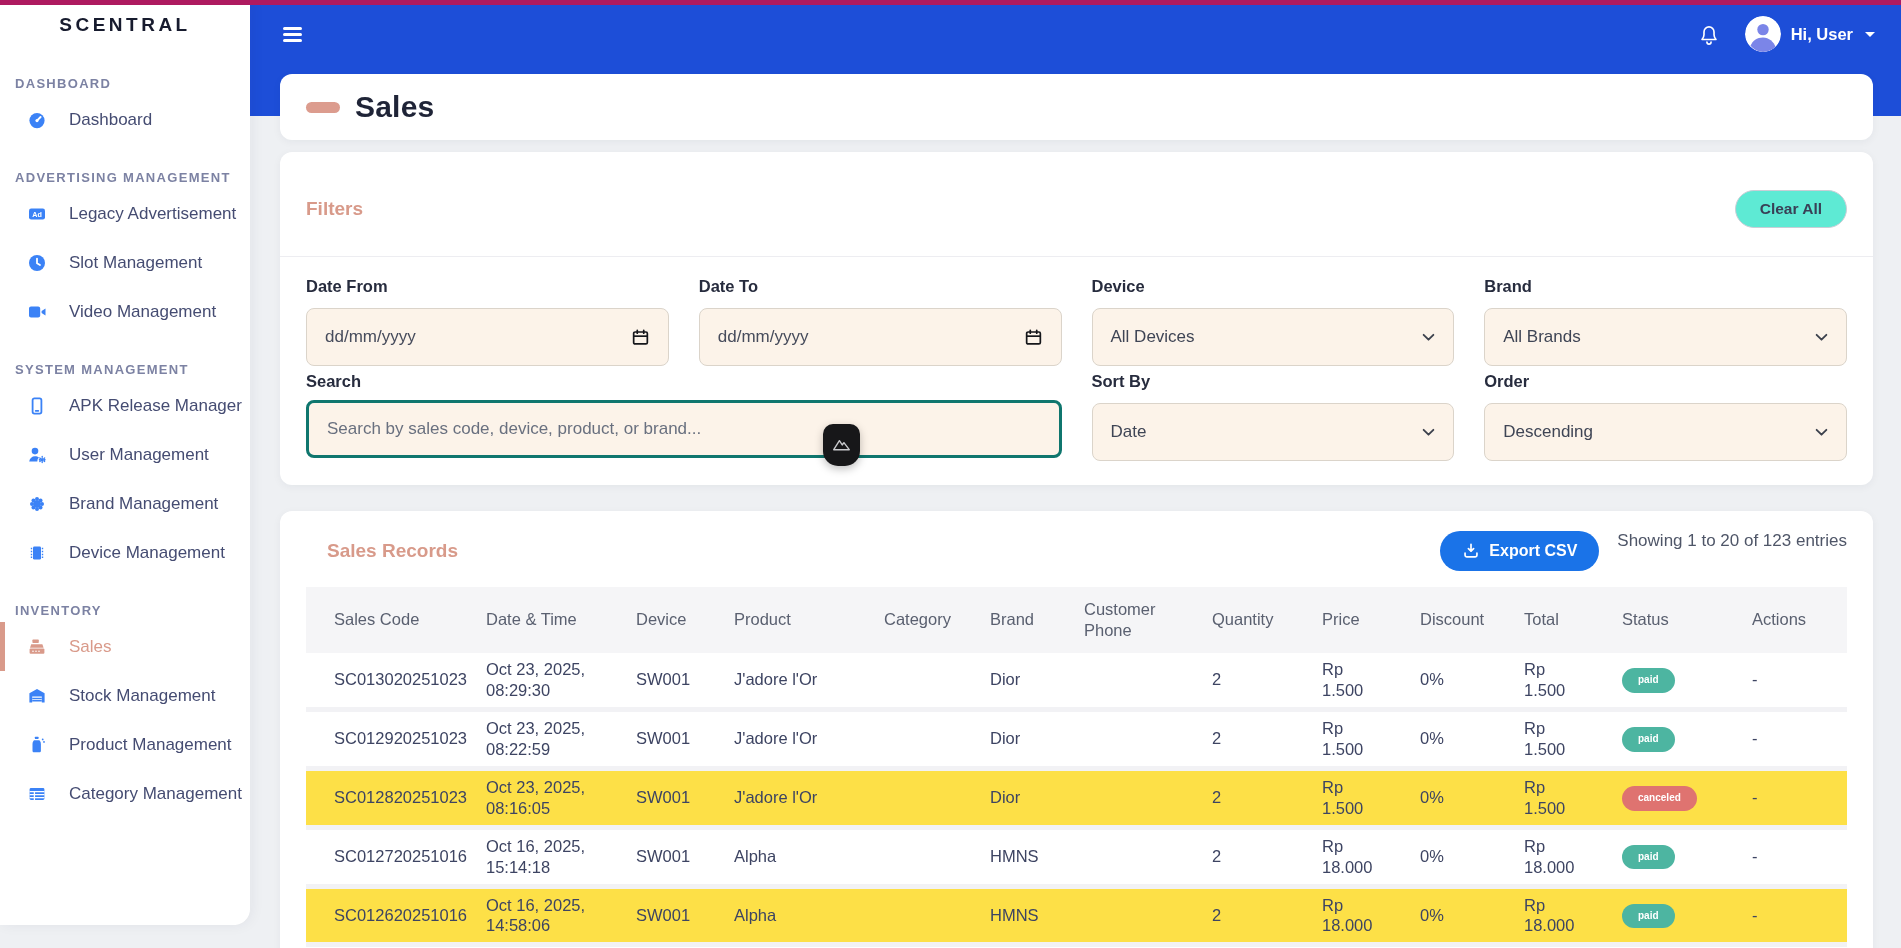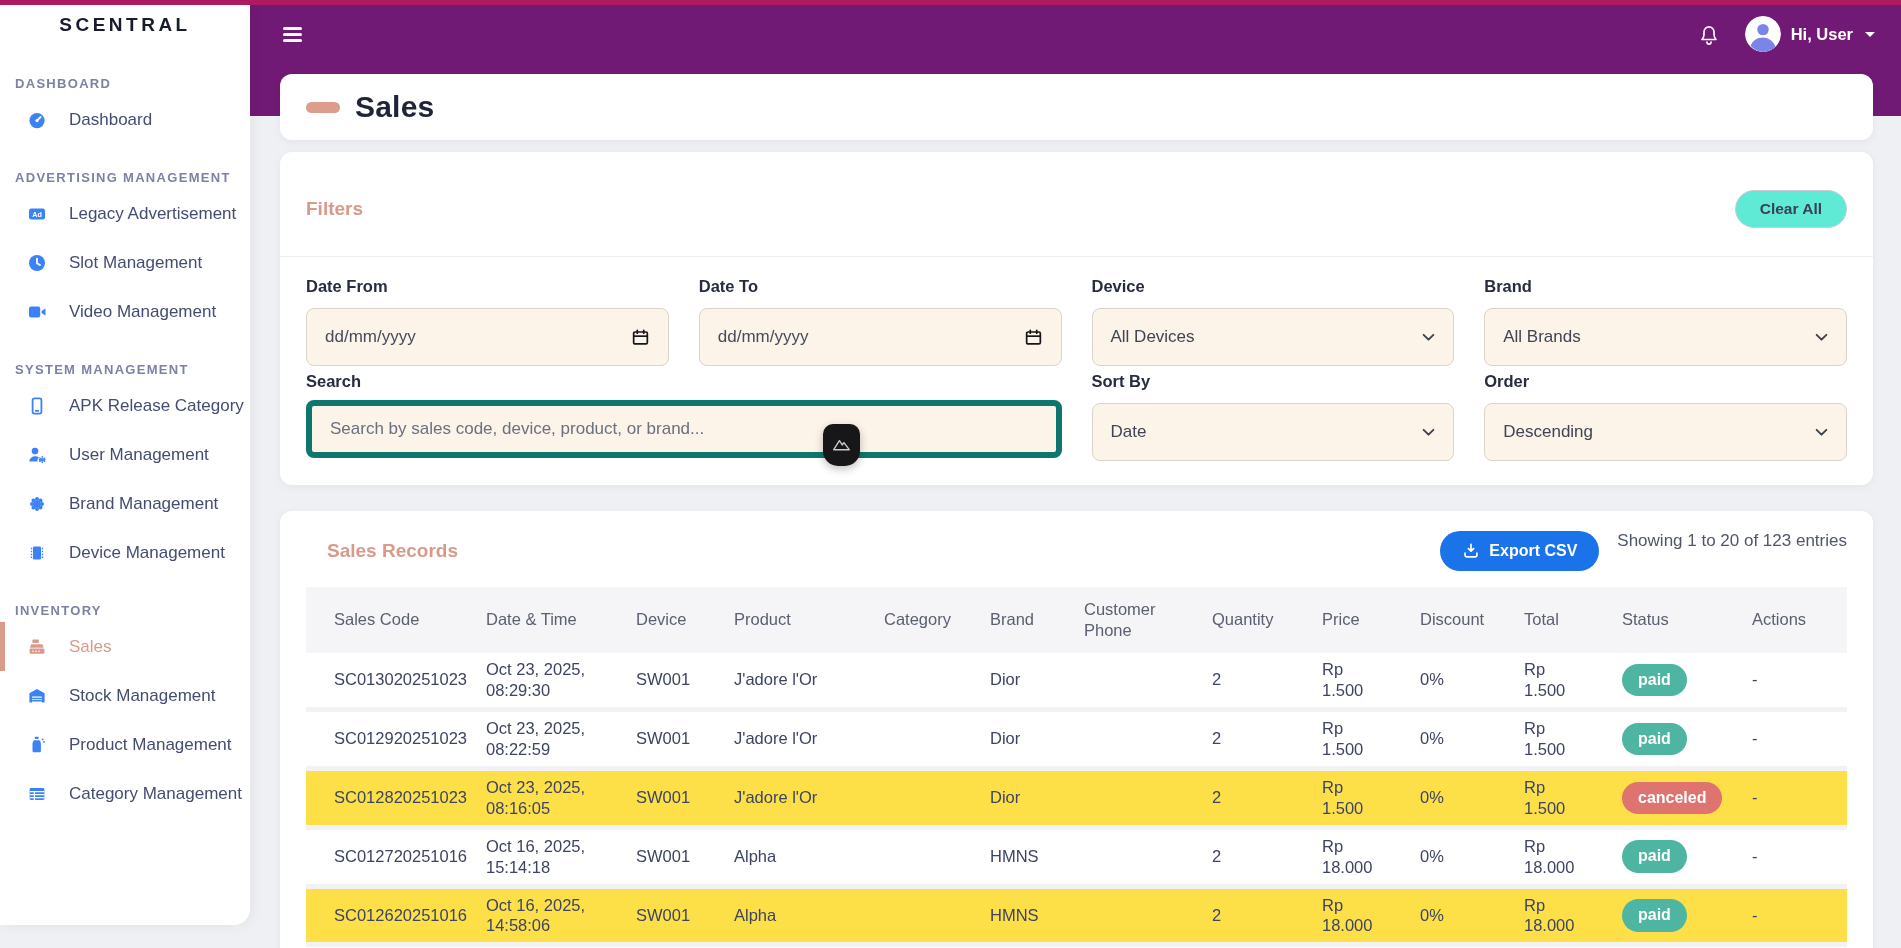--- a/index.html
+++ b/index.html
@@ -27,21 +27,21 @@
   .nav-section { margin-top: 26px; }
   .nav-section-label { padding-left: 15px; font-size: 13px; font-weight: 700; letter-spacing: 1.3px; color: #7c82a3; margin-bottom: 4px; }
   .nav-item { height: 49px; display: flex; align-items: center; padding-left: 27px; gap: 22px; color: #454c72; cursor: pointer; }
   .nav-item .nav-icon { width: 20px; height: 20px; color: #3b82f6; }
   .nav-item .nav-label { font-size: 17px; font-weight: 500; }
   .nav-item.active { border-left: 5px solid #d99a8a; padding-left: 22px; color: #d99a8a; }
   .nav-item.active .nav-icon { color: #d99a8a; }
 
   
   .main { margin-left: 250px; }
-  .topbar { height: 116px; background: #701a75; position: relative; }
+  .topbar { height: 116px; background: #1d4ed8; position: relative; }
   .hamburger { position: absolute; left: 33px; top: 27px; display: flex; flex-direction: column; gap: 3.4px; cursor: pointer; }
   .hamburger span { width: 19px; height: 2.7px; border-radius: 2px; background: #fff; }
   .topbar-right { position: absolute; right: 26px; top: 16px; display: flex; align-items: center; gap: 24px; }
   .bell { width: 24px; height: 24px; color: #fff; cursor: pointer; }
   .user-menu { display: flex; align-items: center; gap: 10px; cursor: pointer; }
   .avatar { width: 36px; height: 36px; border-radius: 50%; overflow: hidden; }
   .greeting { color: #fff; font-size: 16.5px; font-weight: 700; }
   .caret-down { width: 0; height: 0; border-left: 5px solid transparent; border-right: 5px solid transparent; border-top: 5px solid #fff; margin-left: 2px; }
 
   .card { background: #fff; border-radius: 12px; box-shadow: 0 2px 8px rgba(25,30,60,.05); }
@@ -56,21 +56,21 @@
   .section-title { font-size: 19px; font-weight: 700; color: #d89a8a; }
   .clear-all-btn { background: #5eead4; border: 1.5px solid #c9ced6; border-radius: 999px; padding: 9px 24px; font-size: 15.5px; font-weight: 600; color: #394056; cursor: pointer; font-family: inherit; }
   .filters-body { padding: 20px 26px 24px; display: grid; grid-template-columns: repeat(4, 1fr); column-gap: 30px; row-gap: 6px; }
   .field-label { font-size: 16.5px; font-weight: 600; color: #272c3e; margin-bottom: 9px; }
   .control { height: 58px; border-radius: 8px; background: #fcf3e9; border: 1px solid #dbd4ca; display: flex; align-items: center; padding: 0 18px; font-size: 17px; color: #474c5c; cursor: pointer; margin-top: 12px; }
   .control .spacer { flex: 1; }
   .cal-icon { width: 19px; height: 19px; }
   .chev-icon { width: 13px; height: 9px; }
   .select-value { color: #3f4555; }
   .span2 { grid-column: 1 / 3; }
-  .search-input { width: 100%; height: 58px; border-radius: 8px; background: #fcf3e9; border: 6px solid #0f766e; padding: 0 18px; font-size: 17px; color: #701a75; font-family: inherit; outline: none; }
+  .search-input { width: 100%; height: 58px; border-radius: 8px; background: #fcf3e9; border: 3px solid #0f766e; padding: 0 18px; font-size: 17px; color: #701a75; font-family: inherit; outline: none; }
   .search-input::placeholder { color: #69707f; }
 
   
   .dev-badge { position: fixed; left: 823px; top: 424px; width: 37px; height: 42px; background: #171719; border-radius: 10px 10px 15px 15px; display: flex; align-items: center; justify-content: center; z-index: 60; box-shadow: 0 3px 8px rgba(0,0,0,.25); cursor: pointer; }
   .dev-badge .icon { width: 21px; height: 21px; }
 
   
   .records-card { margin: 26px 28px 0 30px; padding: 20px 26px 60px; }
   .records-head { display: flex; align-items: center; justify-content: space-between; margin-left: 21px; }
   .records-right { display: flex; align-items: flex-start; gap: 18px; }
@@ -78,21 +78,21 @@
   .export-btn .icon { width: 18px; height: 18px; }
   .showing-text { font-size: 17px; color: #4f5668; }
 
   table { width: 100%; border-collapse: collapse; table-layout: fixed; margin-top: 16px; }
   thead th { background: #f5f5f7; text-align: left; font-weight: 500; font-size: 16.5px; color: #5a6070; padding: 12px 10px; vertical-align: middle; line-height: 1.27; }
   thead th:first-child { padding-left: 28px; }
   tbody td { font-size: 16.5px; color: #3d4462; padding: 6px 10px; vertical-align: middle; line-height: 1.27; border-bottom: 5px solid #f2f2f5; }
   tbody td:first-child { padding-left: 28px; }
   tbody tr { height: 54px; }
   tbody tr:nth-child(2n+3) { background: #fde047; }
-  .badge { display: inline-block; padding: 6px 16px; border-radius: 999px; color: #fff; font-size: 16px; font-weight: 700; }
+  .badge { display: inline-block; padding: 6px 16px; border-radius: 999px; color: #fff; font-size: 10px; font-weight: 700; }
   .badge.paid { background: #4db5a1; }
   .badge.canceled { background: #df7370; }
 </style>
 </head>
 <body>
 
 <div class="top-line"></div>
 
 <aside class="sidebar">
   <div class="logo">SCENTRAL</div>
@@ -141,21 +141,21 @@
       </div>
       <div class="nav-section">
         <div class="nav-section-label">SYSTEM MANAGEMENT</div>
         <div class="nav-item">
           <span class="icon nav-icon">
             <svg viewBox="0 0 20 20">
               <rect x="5.6" y="2.4" width="8.8" height="15.2" rx="1.8" fill="none" stroke="currentColor" stroke-width="1.8"></rect>
               <path d="M8.6 14.9h2.8" stroke="currentColor" stroke-width="1.6" stroke-linecap="round"></path>
             </svg>
           </span>
-          <span class="nav-label">APK Release Category</span>
+          <span class="nav-label">APK Release Manager</span>
         </div>
         <div class="nav-item">
           <span class="icon nav-icon">
             <svg viewBox="0 0 20 20">
               <circle cx="8" cy="6.1" r="3.3" fill="currentColor"></circle>
               <path d="M2.2 16.6c.5-3.4 2.9-5.4 5.8-5.4 1.5 0 2.9.5 4 1.4a4.8 4.8 0 0 0-1.7 4z" fill="currentColor"></path>
               <g stroke="currentColor" stroke-width="1.4" stroke-linecap="round">
                 <path d="M15.2 11.4v.8M15.2 16.8v.8M12.8 13l.6.5M17 15.9l.6.5M12.8 16.4l.6-.5M17 13.5l.6-.5M12.4 14.7h.8M17.2 14.7h.8"></path>
               </g>
               <circle cx="15.2" cy="14.7" r="1.7" fill="currentColor"></circle>

